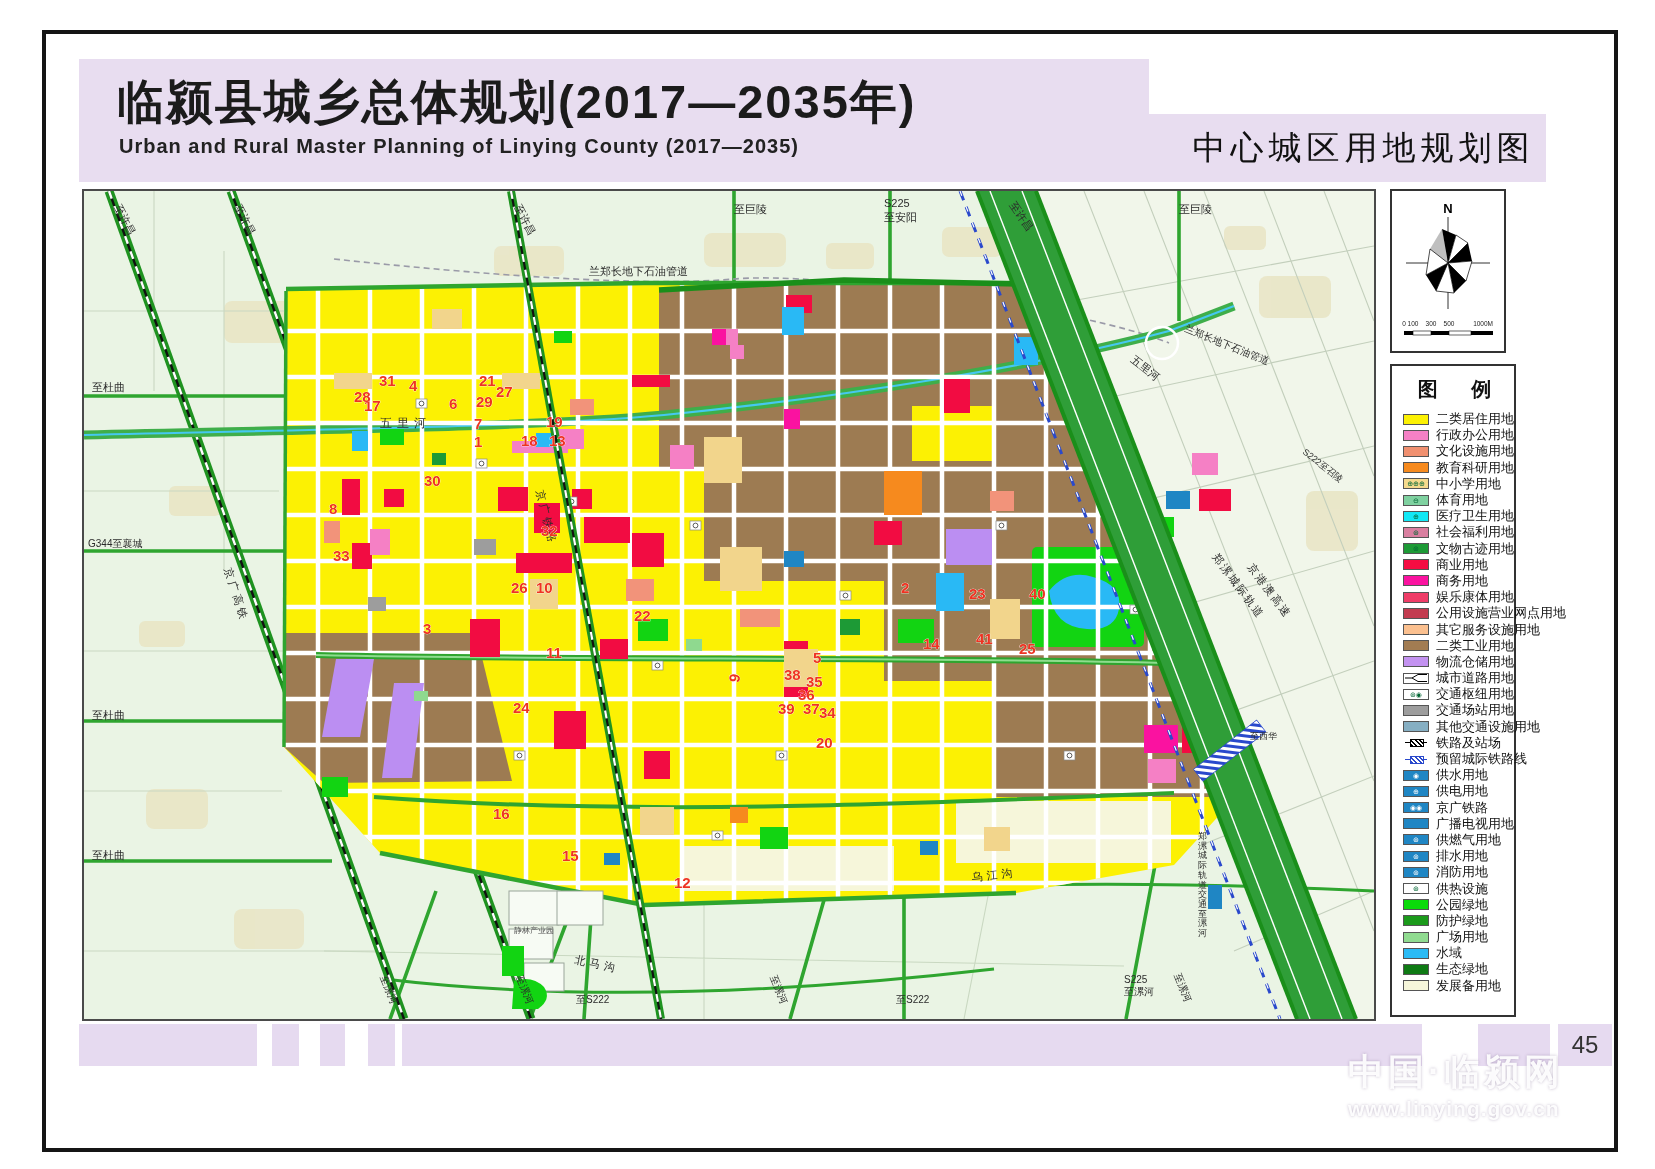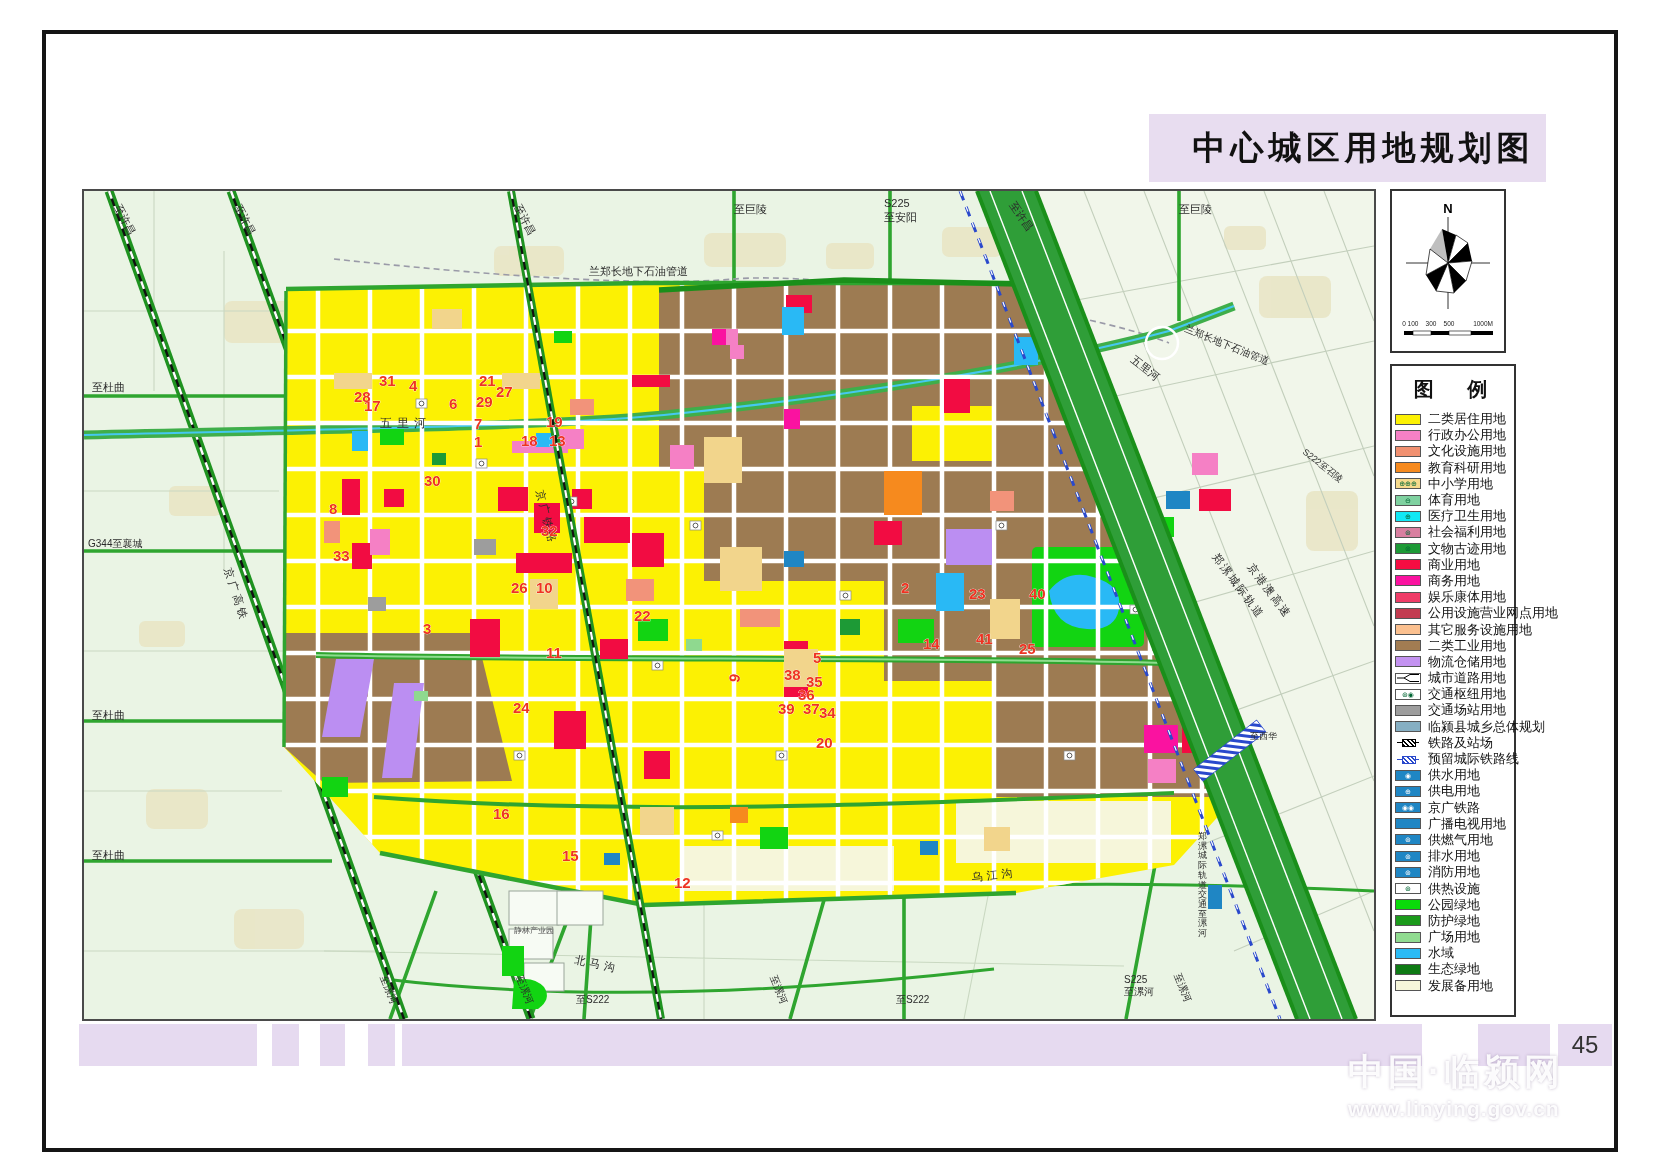--- a/index.html
+++ b/index.html
@@ -3,26 +3,26 @@
 <meta charset="utf-8">
 <style>
   html,body{margin:0;padding:0;background:#ffffff;}
   body{width:1655px;height:1169px;position:relative;font-family:"Liberation Sans","DejaVu Sans",sans-serif;overflow:hidden;}
   .page{position:absolute;left:42px;top:30px;width:1568px;height:1114px;border:4px solid #151515;background:#ffffff;}
   
   .hdr-left{position:absolute;left:33px;top:25px;width:1070px;height:123px;background:#e8ddf0;}
   .title-cn{position:absolute;left:38px;top:12px;font-size:47px;font-weight:bold;color:#1b1b1b;letter-spacing:2px;font-family:"Liberation Sans",sans-serif;}
   .title-en{position:absolute;left:40px;top:76px;font-size:20px;font-weight:bold;color:#222;letter-spacing:1px;}
   .hdr-right{position:absolute;left:1103px;top:80px;width:397px;height:68px;background:#e8ddf0;display:flex;align-items:center;justify-content:center;}
-  .map-title{font-size:33px;font-weight:bold;color:#111;letter-spacing:5px;margin-left:32px;}
+  .map-title{font-size:33px;font-weight:normal;color:#111;letter-spacing:5px;margin-left:32px;}
   
   .map-frame{position:absolute;left:36px;top:155px;width:1290px;height:828px;border:2px solid #4a4a4a;background:#eaf4e4;overflow:hidden;}
   
   .compass-box{position:absolute;left:1344px;top:155px;width:112px;height:160px;border:2px solid #333;background:#fff;}
-  .legend-box{position:absolute;left:1344px;top:330px;width:126px;height:653px;border:2px solid #333;background:#fff;padding:6px 4px 4px 3px;box-sizing:border-box;}
+  .legend-box{position:absolute;left:1344px;top:330px;width:126px;height:653px;border:2px solid #333;background:#fff;padding:6px 4px 4px 11px;box-sizing:border-box;}
   .legend-title{text-align:center;font-size:20px;font-weight:bold;letter-spacing:14px;color:#111;margin:4px 0 8px 10px;}
   .leg-row{display:flex;align-items:center;height:16.2px;}
   .leg-sw{width:26px;height:11px;border:1px solid #555;margin-right:7px;flex:0 0 26px;position:relative;display:flex;align-items:center;justify-content:center;box-sizing:border-box;}
   .leg-glyph{font-size:7px;line-height:7px;color:#063;}
   .leg-label{font-size:13px;color:#111;white-space:nowrap;}
   .railline{position:relative;width:22px;height:0;border-top:1.5px solid #000;}
   .railline .railbox{position:absolute;left:5px;top:-4px;width:12px;height:6px;border:1px solid #000;background:repeating-linear-gradient(45deg,#000 0 1.5px,#fff 1.5px 3.2px);}
   .railline.blue{border-top-color:#2a49cc;}
   .railline.blue .railbox{border-color:#2a49cc;background:repeating-linear-gradient(45deg,#2a49cc 0 1.5px,#fff 1.5px 3.2px);}
   
@@ -39,20 +39,24 @@
   .num{fill:#ee3322;font-weight:bold;font-family:"Liberation Sans",sans-serif;paint-order:stroke;stroke:#ffffff;stroke-width:0.6px;}
   .mlab{fill:#2b2b2b;font-family:"Liberation Sans",sans-serif;}
   .compass-n{font-size:13px;font-weight:bold;}
   .scale-t{font-size:6.5px;fill:#222;}
 </style>
 </head>
 <body>
 
 <div class="page">
 
+  <div class="hdr-left">
+    <div class="title-cn">临颍县城乡总体规划(2017—2035年)</div>
+    <div class="title-en">Urban and Rural Master Planning of Linying County (2017—2035)</div>
+  </div>
   <div class="hdr-right">
     <div class="map-title">中心城区用地规划图</div>
   </div>
 
   <div class="map-frame">
     <svg viewBox="0 0 1290 828" width="1290" height="828">
       <defs>
         <clipPath id="cityClip">
           <path d="M202,98 L560,92 L940,92 L1035,330 L1092,478 L1150,608 L1090,674 L932,702 L560,714 L296,662 L200,556 Z"></path>
         </clipPath>
@@ -493,21 +497,21 @@
             <span class="leg-glyph" style="color: rgb(0, 102, 51);">⊛◉</span>
           </div>
           <span class="leg-label">交通枢纽用地</span>
         </div>
         <div class="leg-row">
           <div class="leg-sw" style="background: rgb(157, 157, 157);"></div>
           <span class="leg-label">交通场站用地</span>
         </div>
         <div class="leg-row">
           <div class="leg-sw" style="background: rgb(134, 175, 195);"></div>
-          <span class="leg-label">临颍县城乡总体规划</span>
+          <span class="leg-label">其他交通设施用地</span>
         </div>
         <div class="leg-row">
           <div class="leg-sw" style="border: none;">
             <span class="railline">
               <span class="railbox"></span>
             </span>
           </div>
           <span class="leg-label">铁路及站场</span>
         </div>
         <div class="leg-row">

